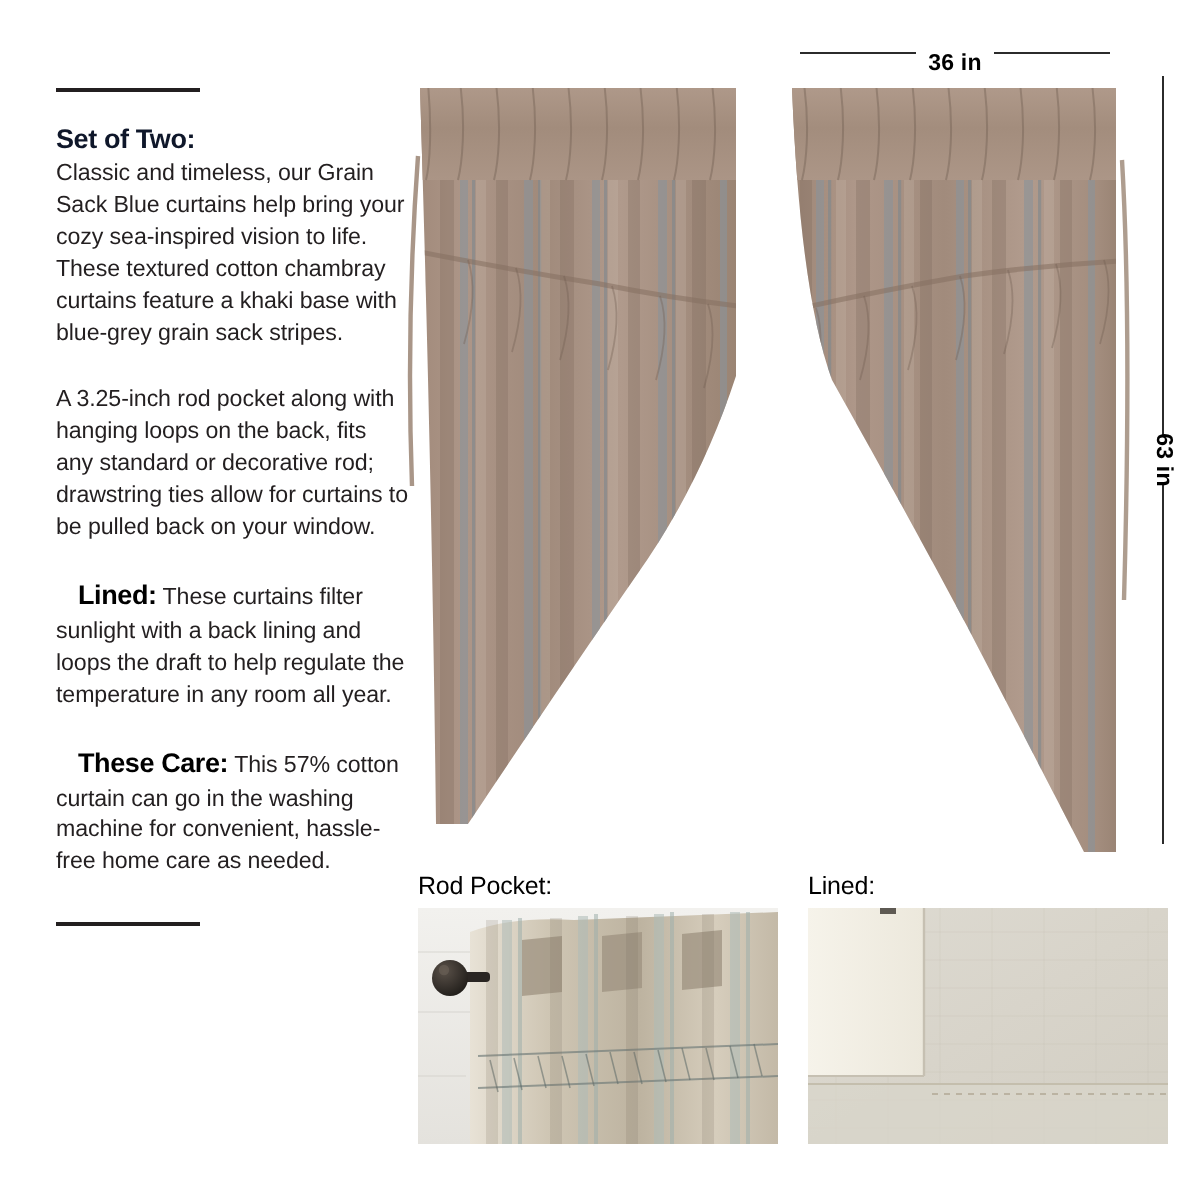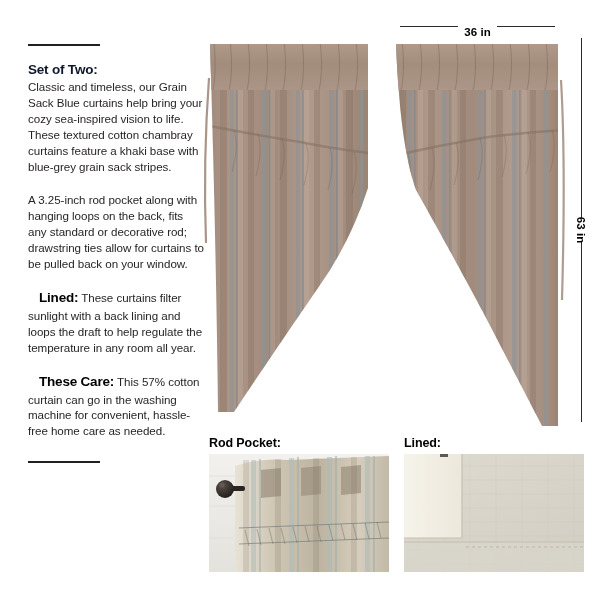--- a/index.html
+++ b/index.html
@@ -131,21 +131,21 @@
   
   .detail {
     position: absolute;
     top: 436px;
   }
   .detail.rod    { left: 209px; width: 180px; }
   .detail.lining { left: 404px; width: 180px; }
 
   .detail-label {
     font-size: 12.5px;
-    font-weight: bold;
+    font-weight: normal;
     color: #000;
     letter-spacing: -0.1px;
     margin: 0 0 4px 0;
   }
   .photo {
     width: 100%;
     height: 118px;
     position: relative;
     overflow: hidden;
   }

